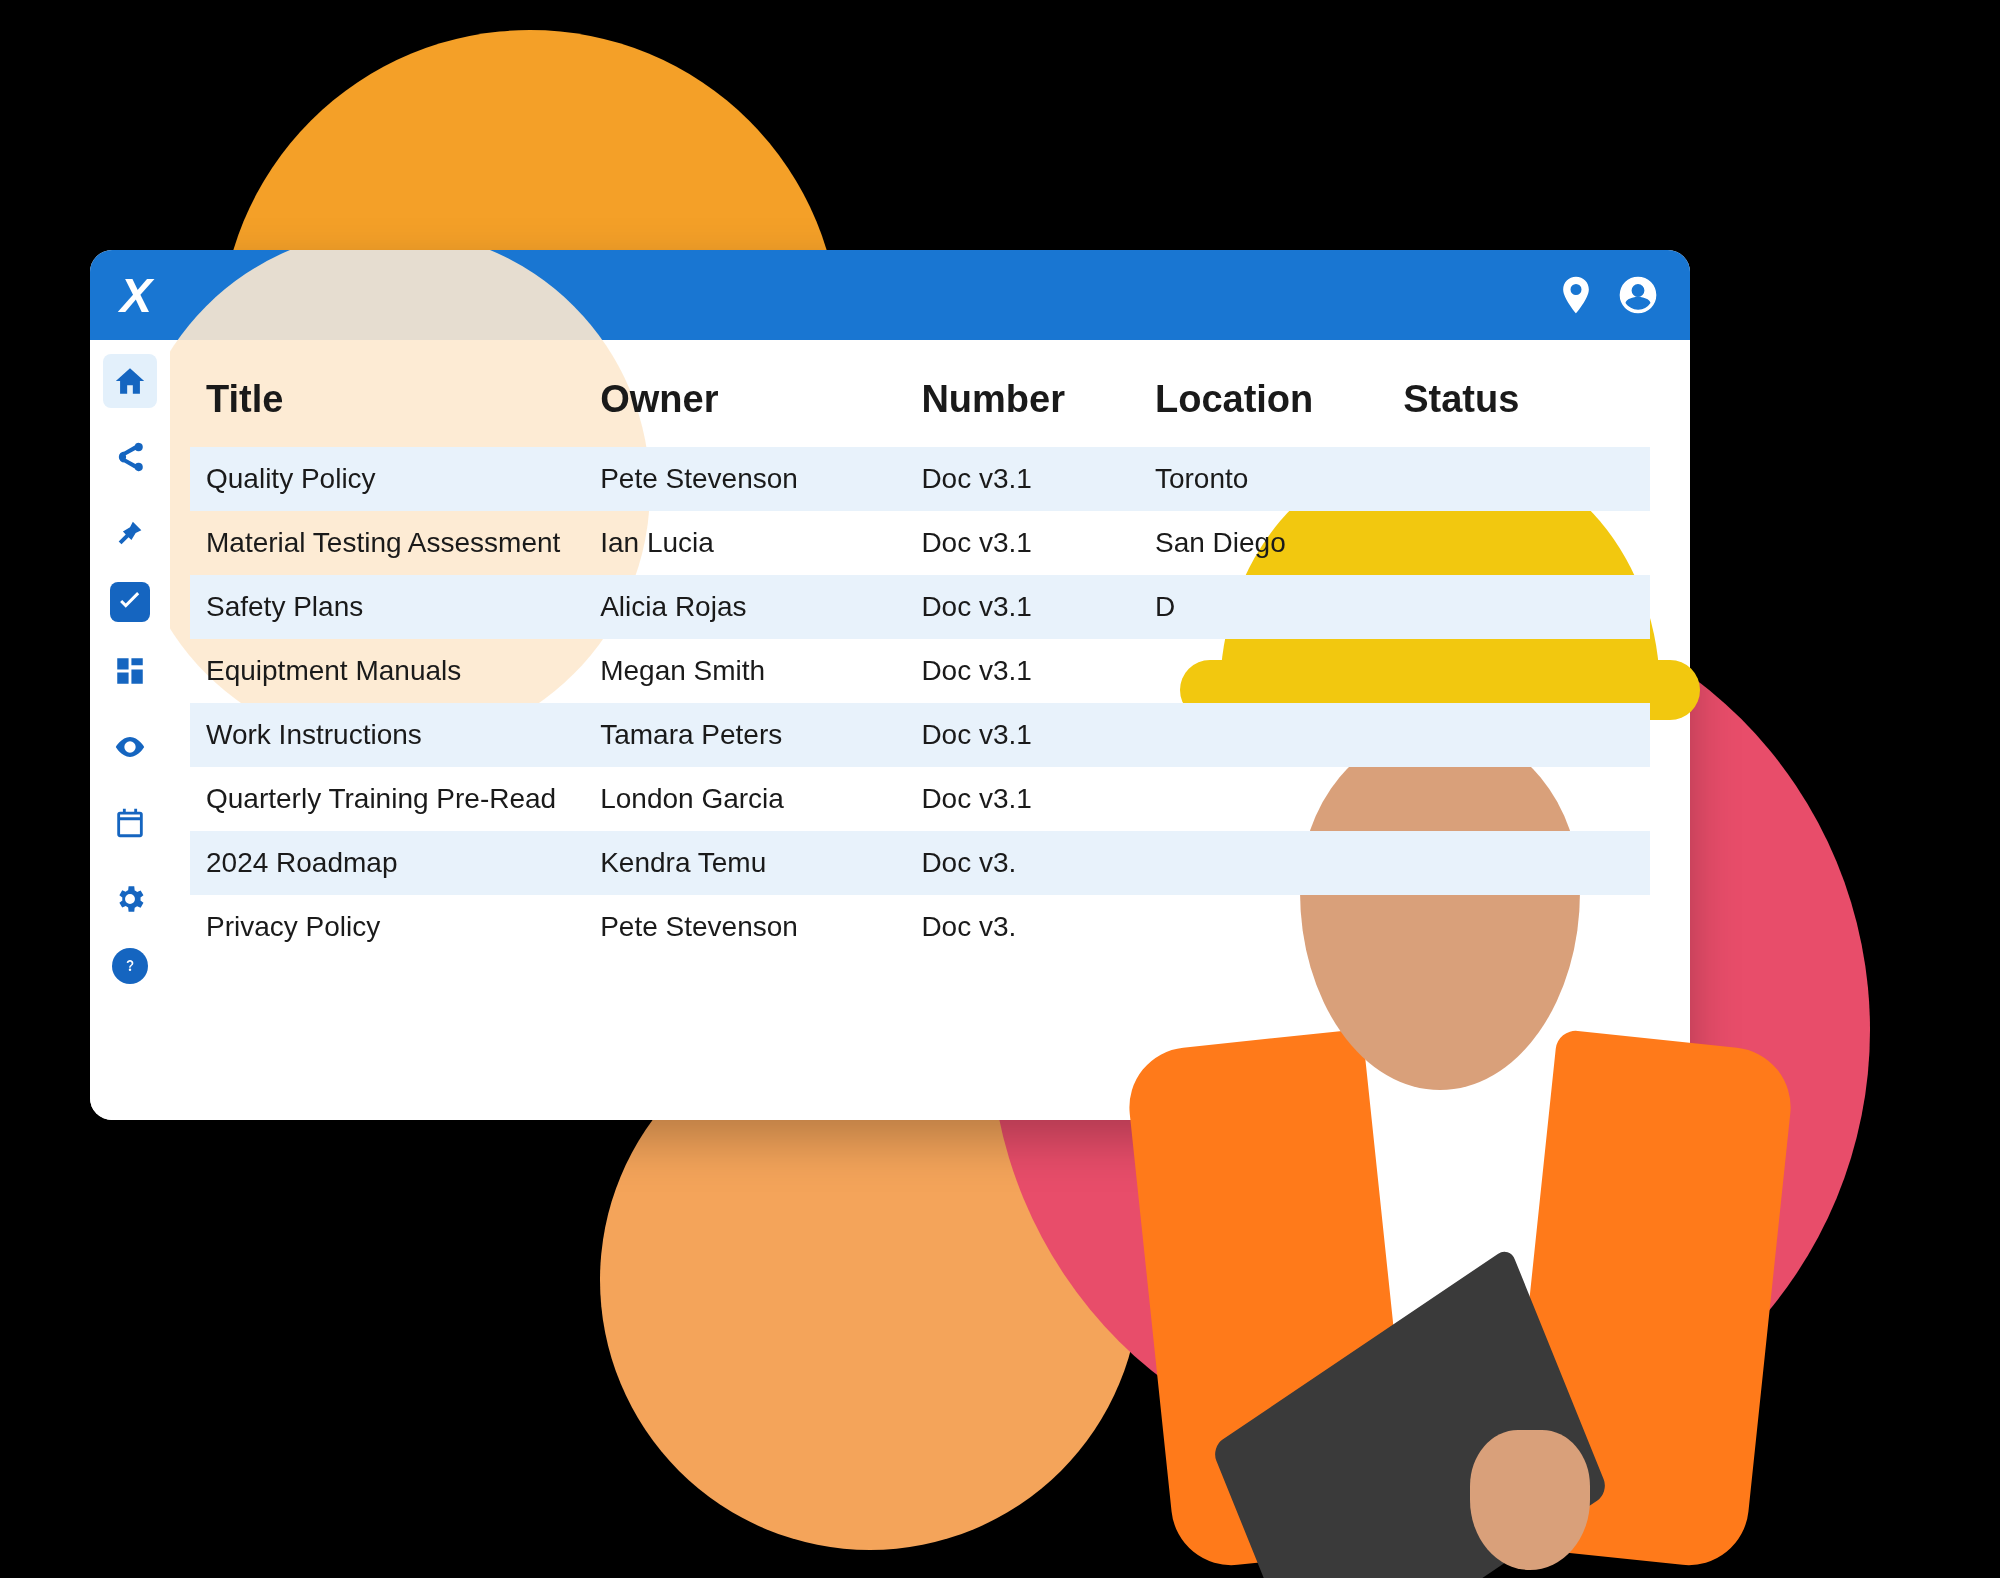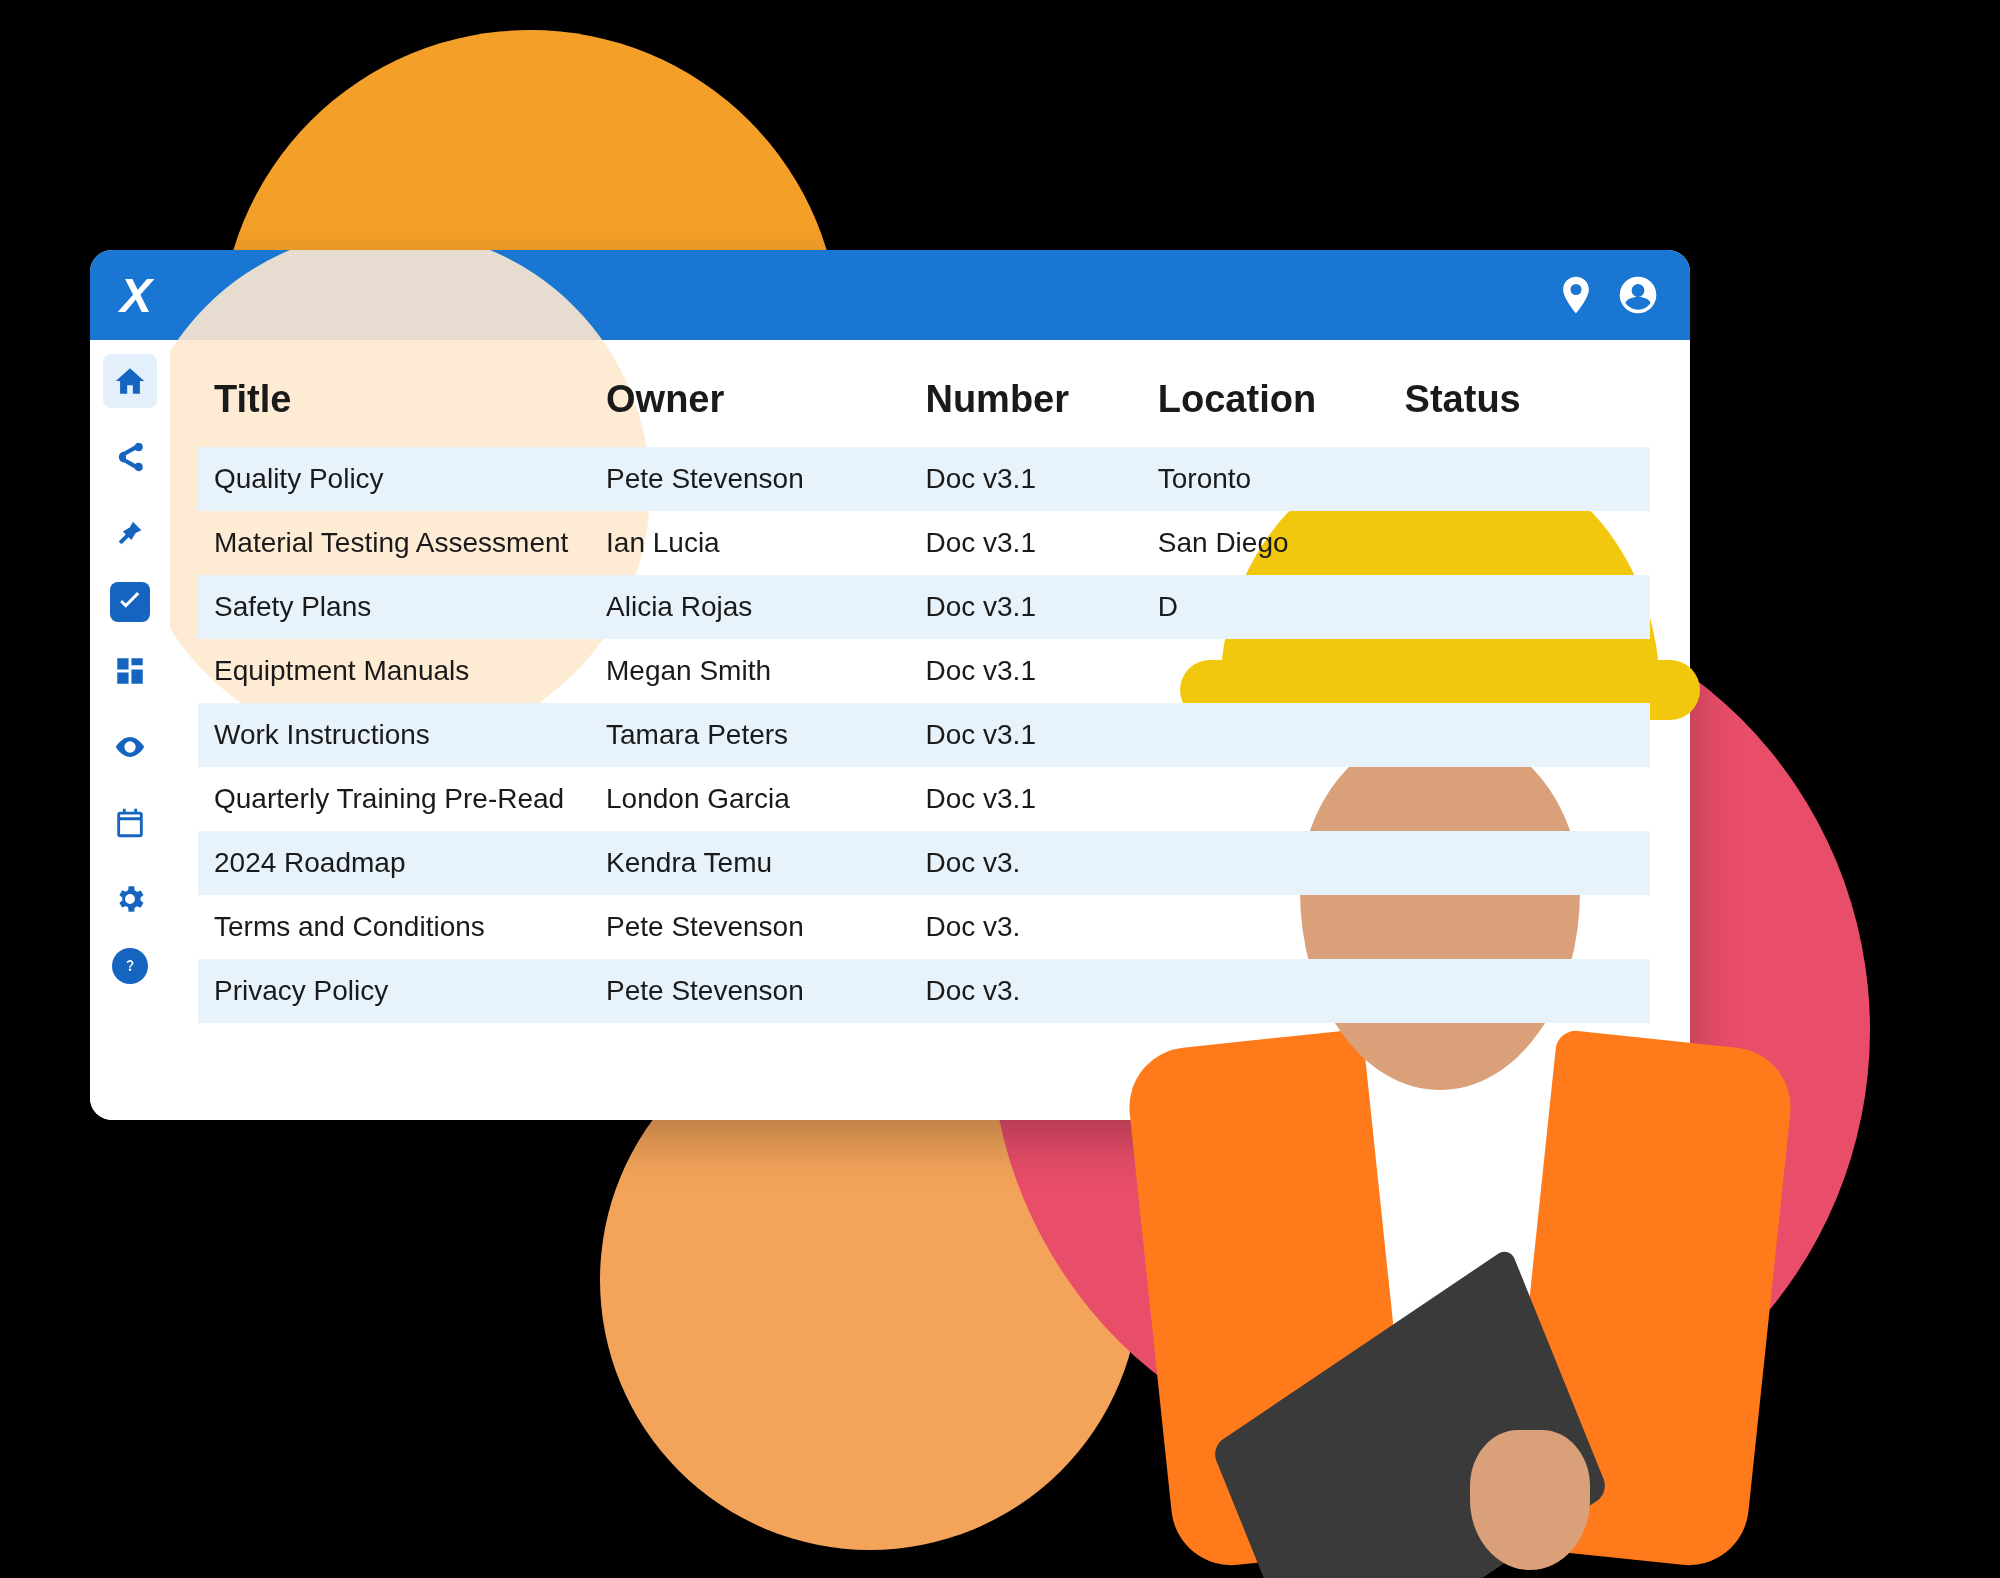--- a/index.html
+++ b/index.html
@@ -60,21 +60,20 @@
     letter-spacing: -2px;
     font-family: Arial, sans-serif;
   }
   .titlebar-spacer { flex: 1; }
   .titlebar .hicon { width: 44px; height: 44px; margin-left: 18px; fill: #fff; }
 
   .body {
     flex: 1;
     display: flex;
     min-height: 0;
-    gap: 8px;
   }
   .sidebar {
     width: 80px;
     background: #fff;
     display: flex;
     flex-direction: column;
     align-items: center;
     padding-top: 14px;
     gap: 22px;
   }
@@ -319,27 +318,20 @@
               <td></td>
             </tr>
             <tr>
               <td>2024 Roadmap</td>
               <td>Kendra Temu</td>
               <td>Doc v3.</td>
               <td></td>
               <td></td>
             </tr>
             <tr>
-              <td>Terms and Conditions</td>
-              <td>Pete Stevenson</td>
-              <td>Doc v3.</td>
-              <td></td>
-              <td></td>
-            </tr>
-            <tr>
               <td>Privacy Policy</td>
               <td>Pete Stevenson</td>
               <td>Doc v3.</td>
               <td></td>
               <td></td>
             </tr>
           </tbody>
       </table>
     </div>
   </div>

